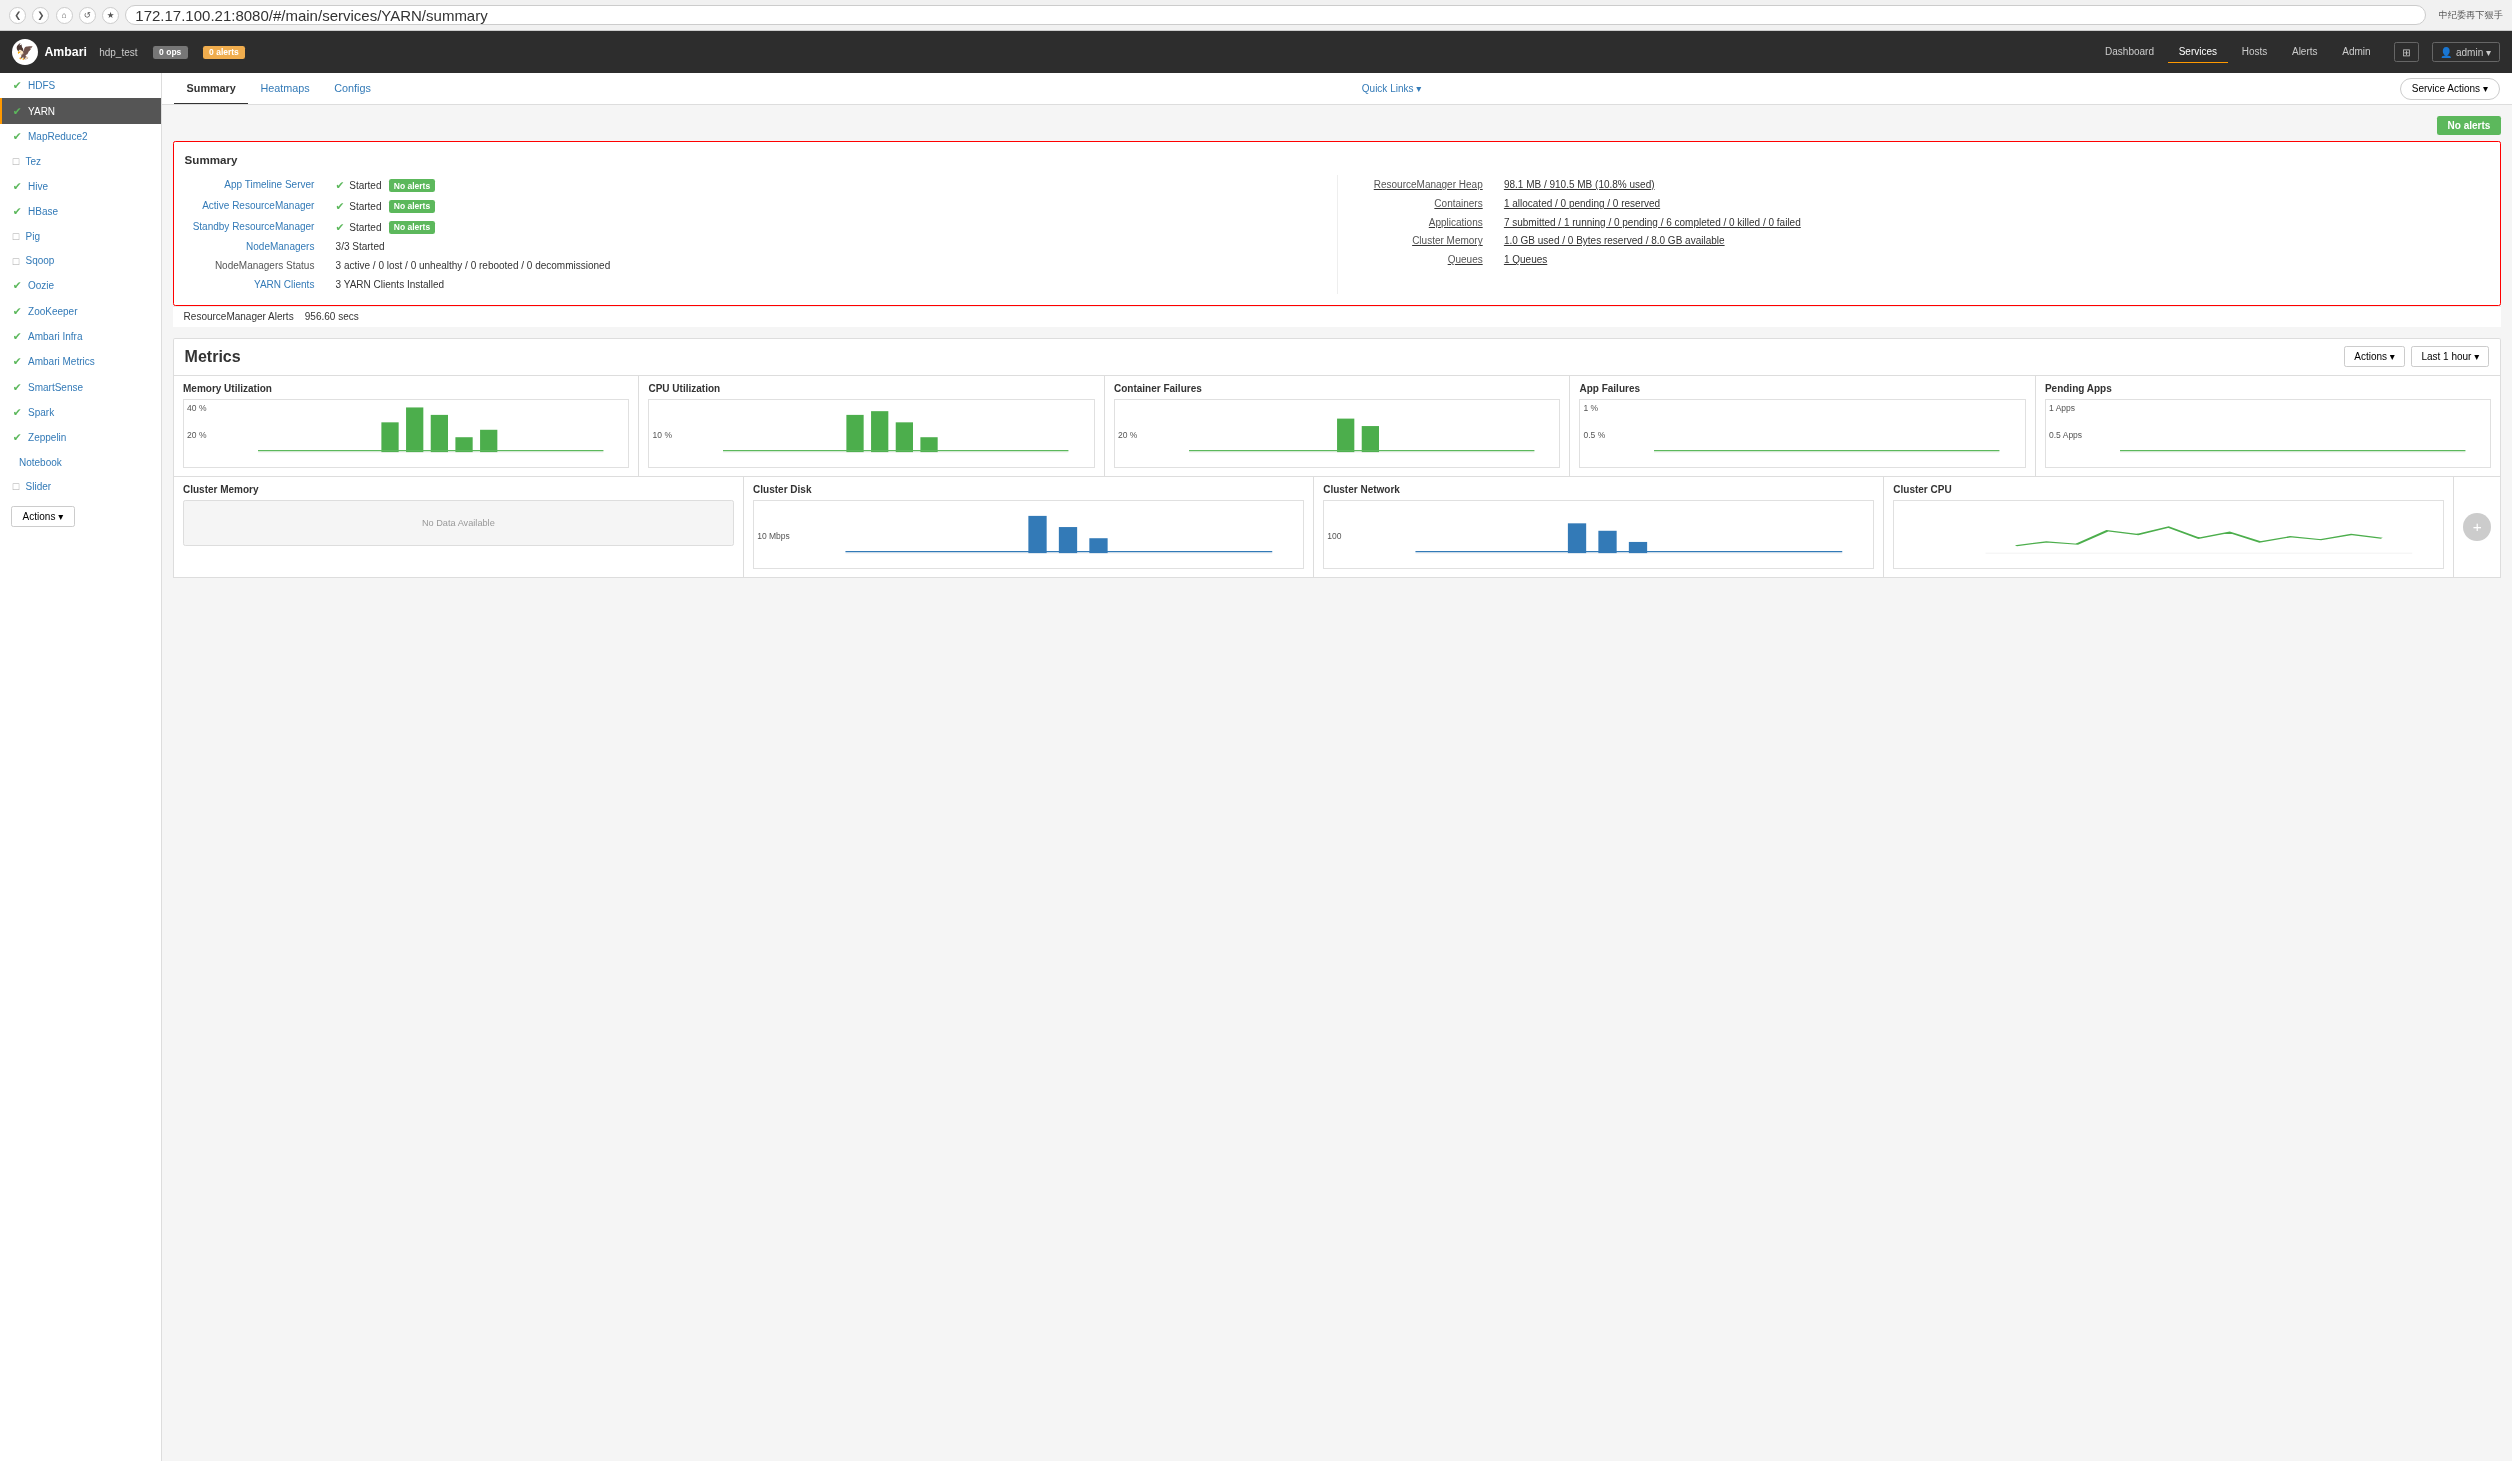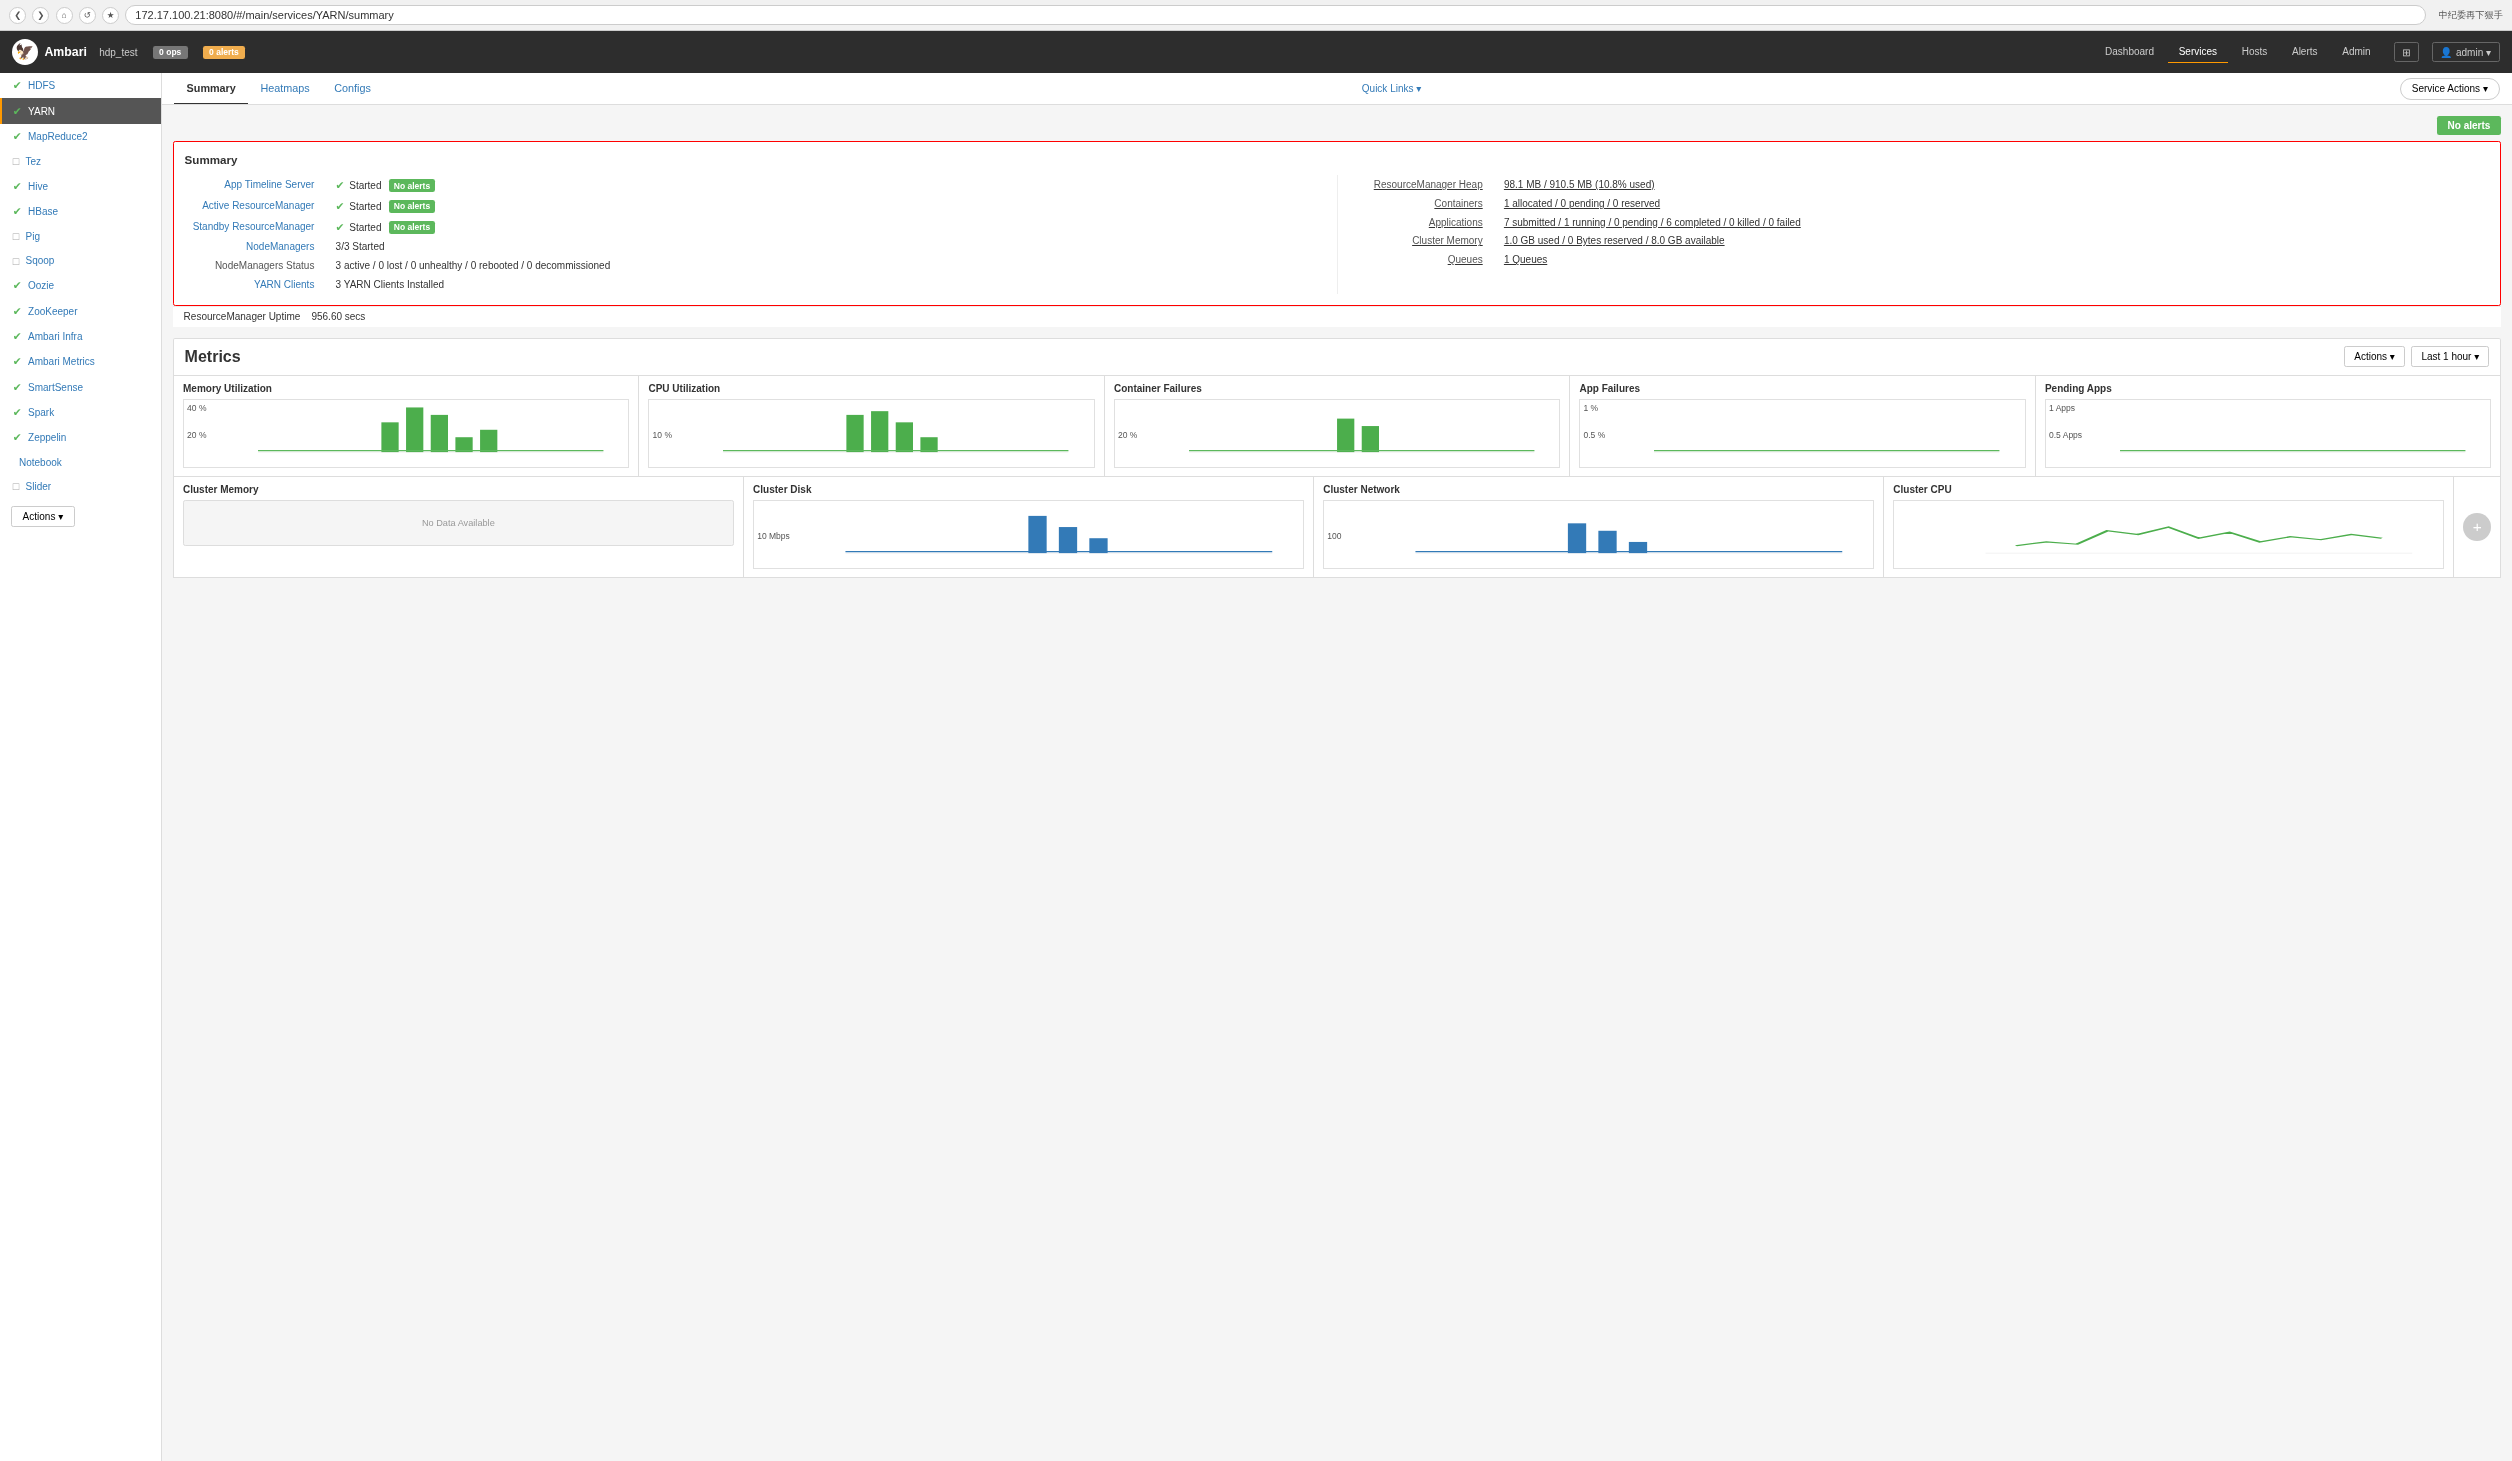--- a/index.html
+++ b/index.html
@@ -15,21 +15,21 @@
       gap: 6.2px;
       height: 31px;
     }
     .browser-nav-btn {
       width: 17px; height: 17px; border-radius: 50%; border: 0.8px solid #ccc;
       background: #fff; display: flex; align-items: center; justify-content: center;
       font-size: 8.5px; cursor: pointer; color: #555;
     }
     .browser-url-bar {
       flex: 1; height: 20px; border: 0.8px solid #ccc; border-radius: 10px;
-      background: #fff; padding: 0 9.2px; font-size: 11px; color: #333;
+      background: #fff; padding: 0 9.2px; font-size: 15px; color: #333;
     }
     .browser-ext { font-size: 9.2px; color: #555; margin-left: 6.2px; }
 
     
     .top-nav {
       background: #2d2d2d;
       display: flex;
       align-items: center;
       height: 42px;
       padding: 0 12.3px;
@@ -439,21 +439,21 @@
                 <div class="summary-row-label">Queues</div>
                 <div class="summary-row-value">
                   <span>1 Queues</span>
                 </div>
               </div>
             </div>
           </div>
         </div>
 
         <div class="uptime-row">
-          <span>ResourceManager Uptime</span>
+          <span>ResourceManager Alerts</span>
           &nbsp;&nbsp;
           <span>956.60 secs</span>
         </div>
       </div>
 
       <div style="margin:10.8px;">
 
         <div style="background:#fff; border:0.8px solid #ddd; padding:7.7px 10.8px; display:flex; align-items:center; border-radius:2.3px 2.3px 0 0; border-bottom:0;">
           <span style="font-size:16px;font-weight:bold;flex:1;">Metrics</span>
           <button class="metrics-btn">Actions ▾</button>

